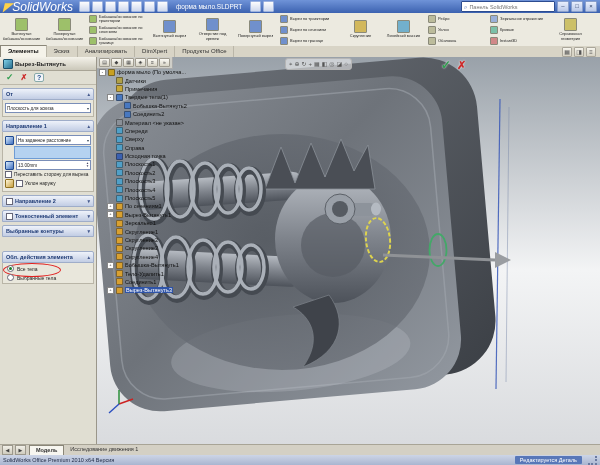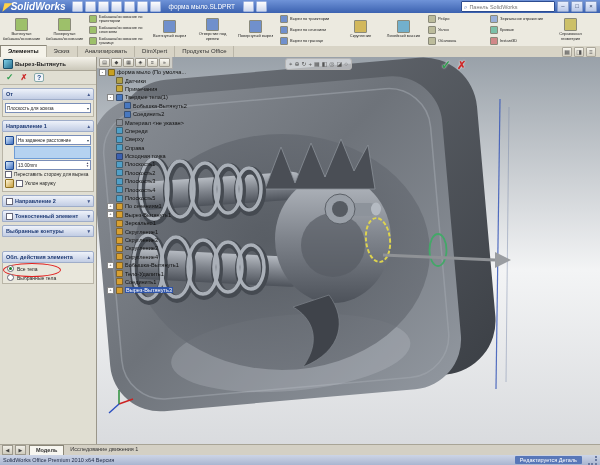--- a/index.html
+++ b/index.html
@@ -5,21 +5,21 @@
   html,body{margin:0;padding:0}
   body{
     width:600px;height:465px;position:relative;overflow:hidden;
     font-family:"Liberation Sans",sans-serif;background:#ece9dc;
     -webkit-font-smoothing:antialiased;
   }
   
   .titlebar{position:absolute;top:0;left:0;right:0;height:13px;
     background:linear-gradient(var(--c-titlebar1,#6f93d8),var(--c-titlebar2,#3c62b0));
     display:flex;align-items:center;color:#fff;gap:2px;padding:0 3px;box-sizing:border-box}
-  .logo{font-weight:bold;font-style:italic;font-size:10px;margin-right:4px;white-space:nowrap}
+  .logo{font-weight:normal;font-style:italic;font-size:12px;margin-right:4px;white-space:nowrap}
   .logo .sw-red{color:#ffd24a}
   .tb-ico{width:9px;height:9px;border:1px solid #9db3e0;border-radius:1px;
     background:linear-gradient(#fdfdfd,#cfd9ee);flex:0 0 auto}
   .doc-name{font-size:6.5px;margin:0 6px;white-space:nowrap}
   .tb-spacer{flex:1}
   .search-box{display:flex;align-items:center;background:#fff;border:1px solid #2c4c90;
     height:9px;width:88px;border-radius:1px;padding:0 2px;gap:2px}
   .search-box input{border:0;outline:0;font-size:5.5px;width:70px;height:8px;padding:0;
     font-family:"Liberation Sans",sans-serif;color:#333;background:transparent}
   .mag{font-size:6px;color:#4a6ab0;line-height:1}

